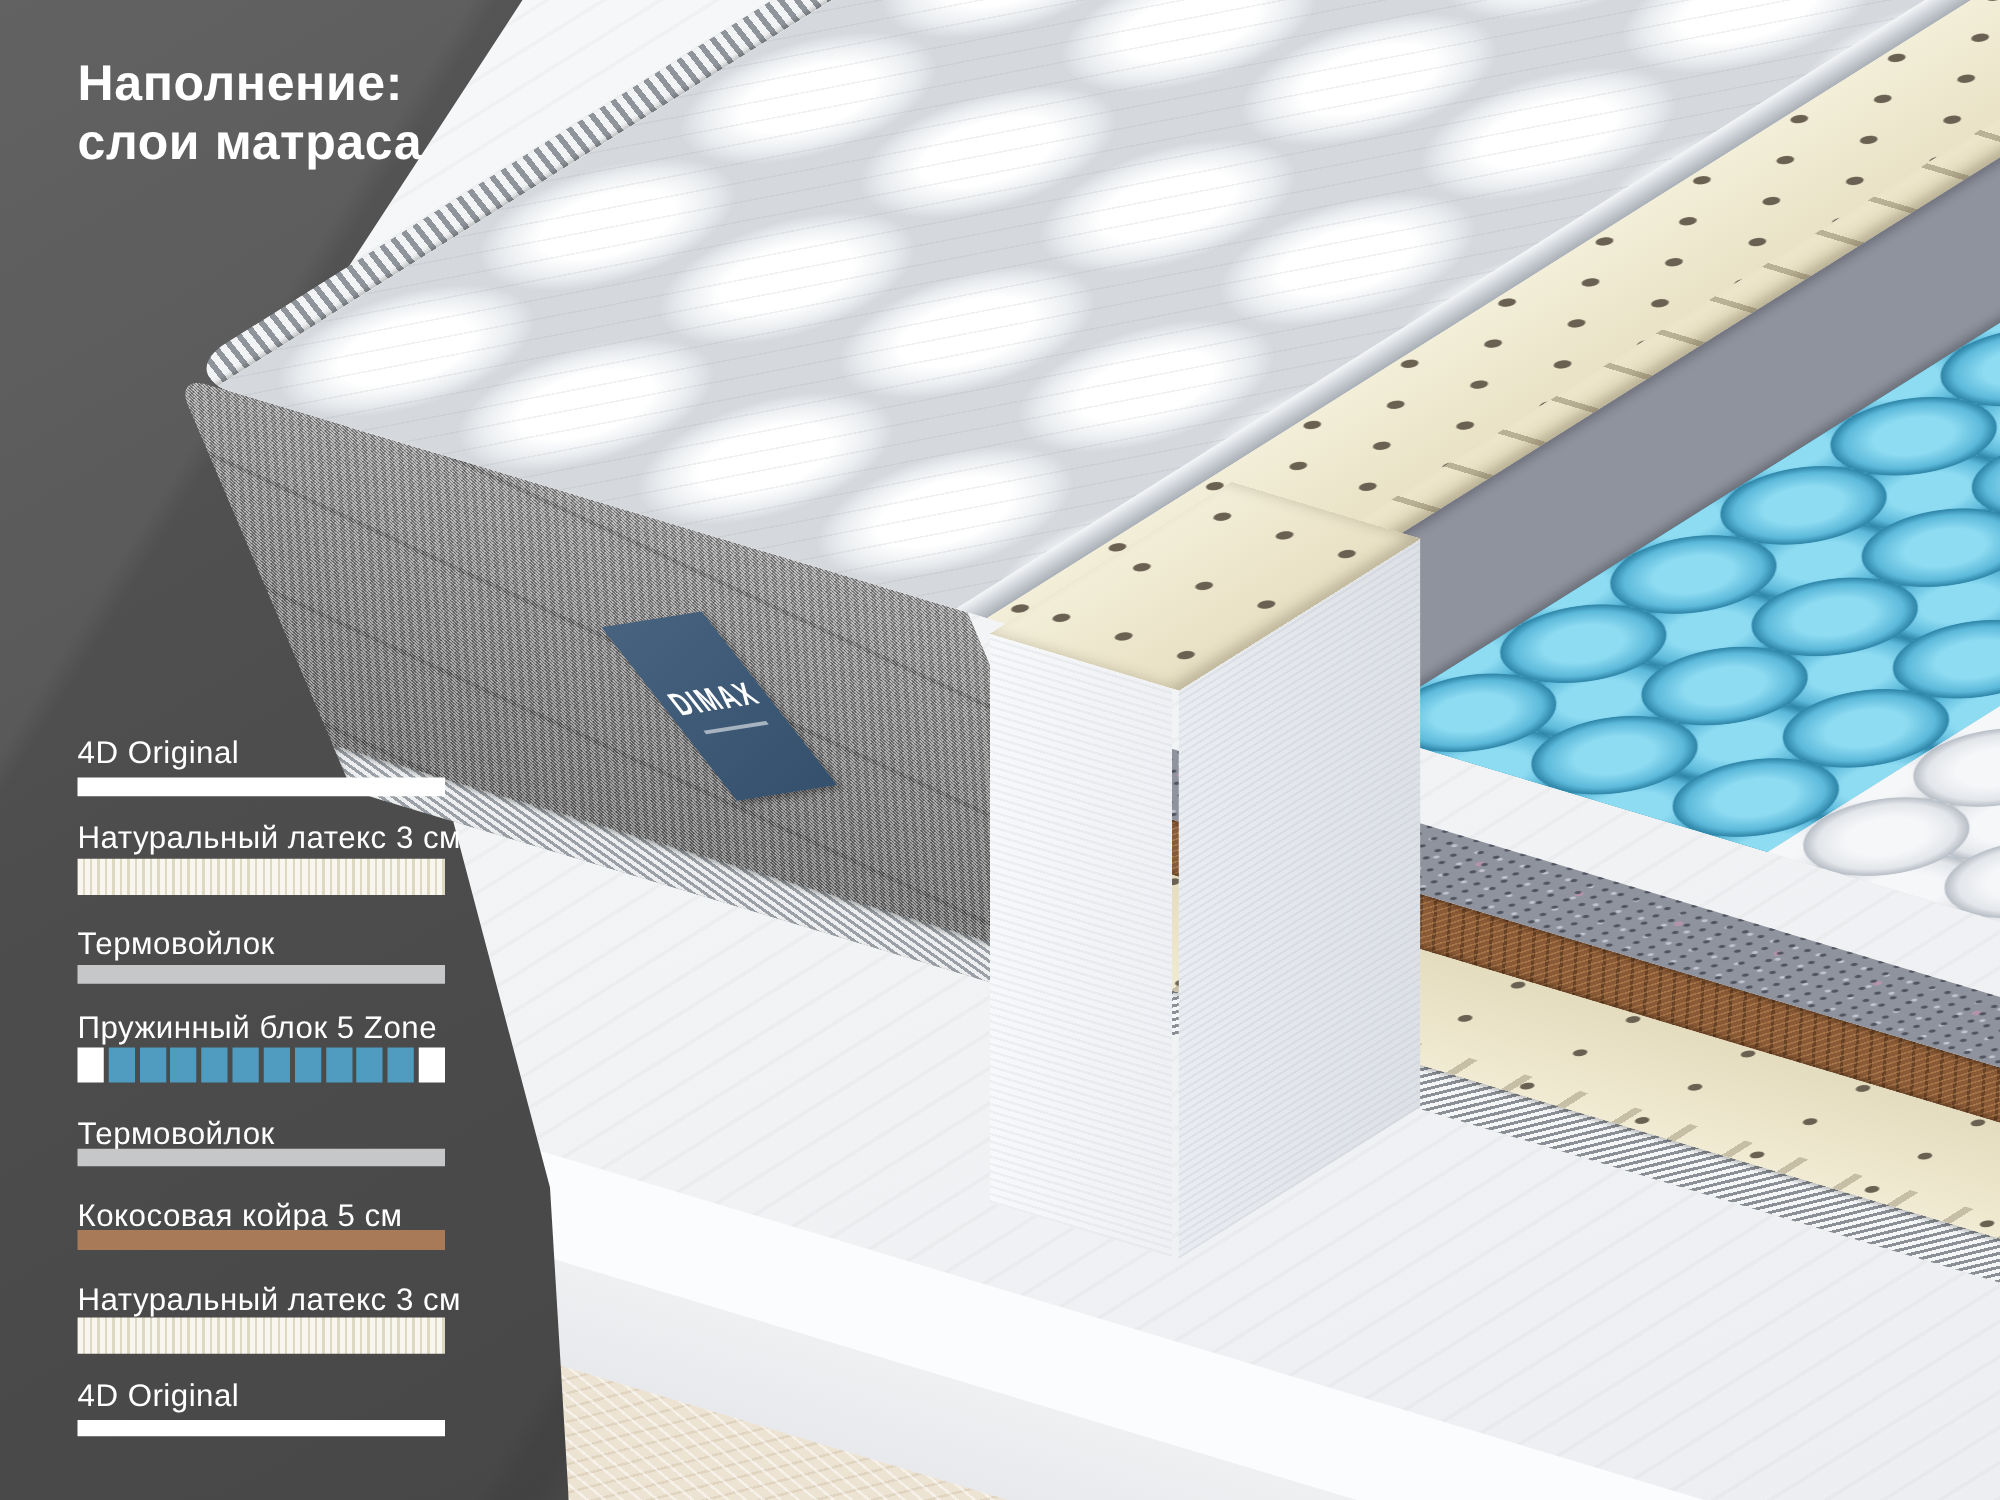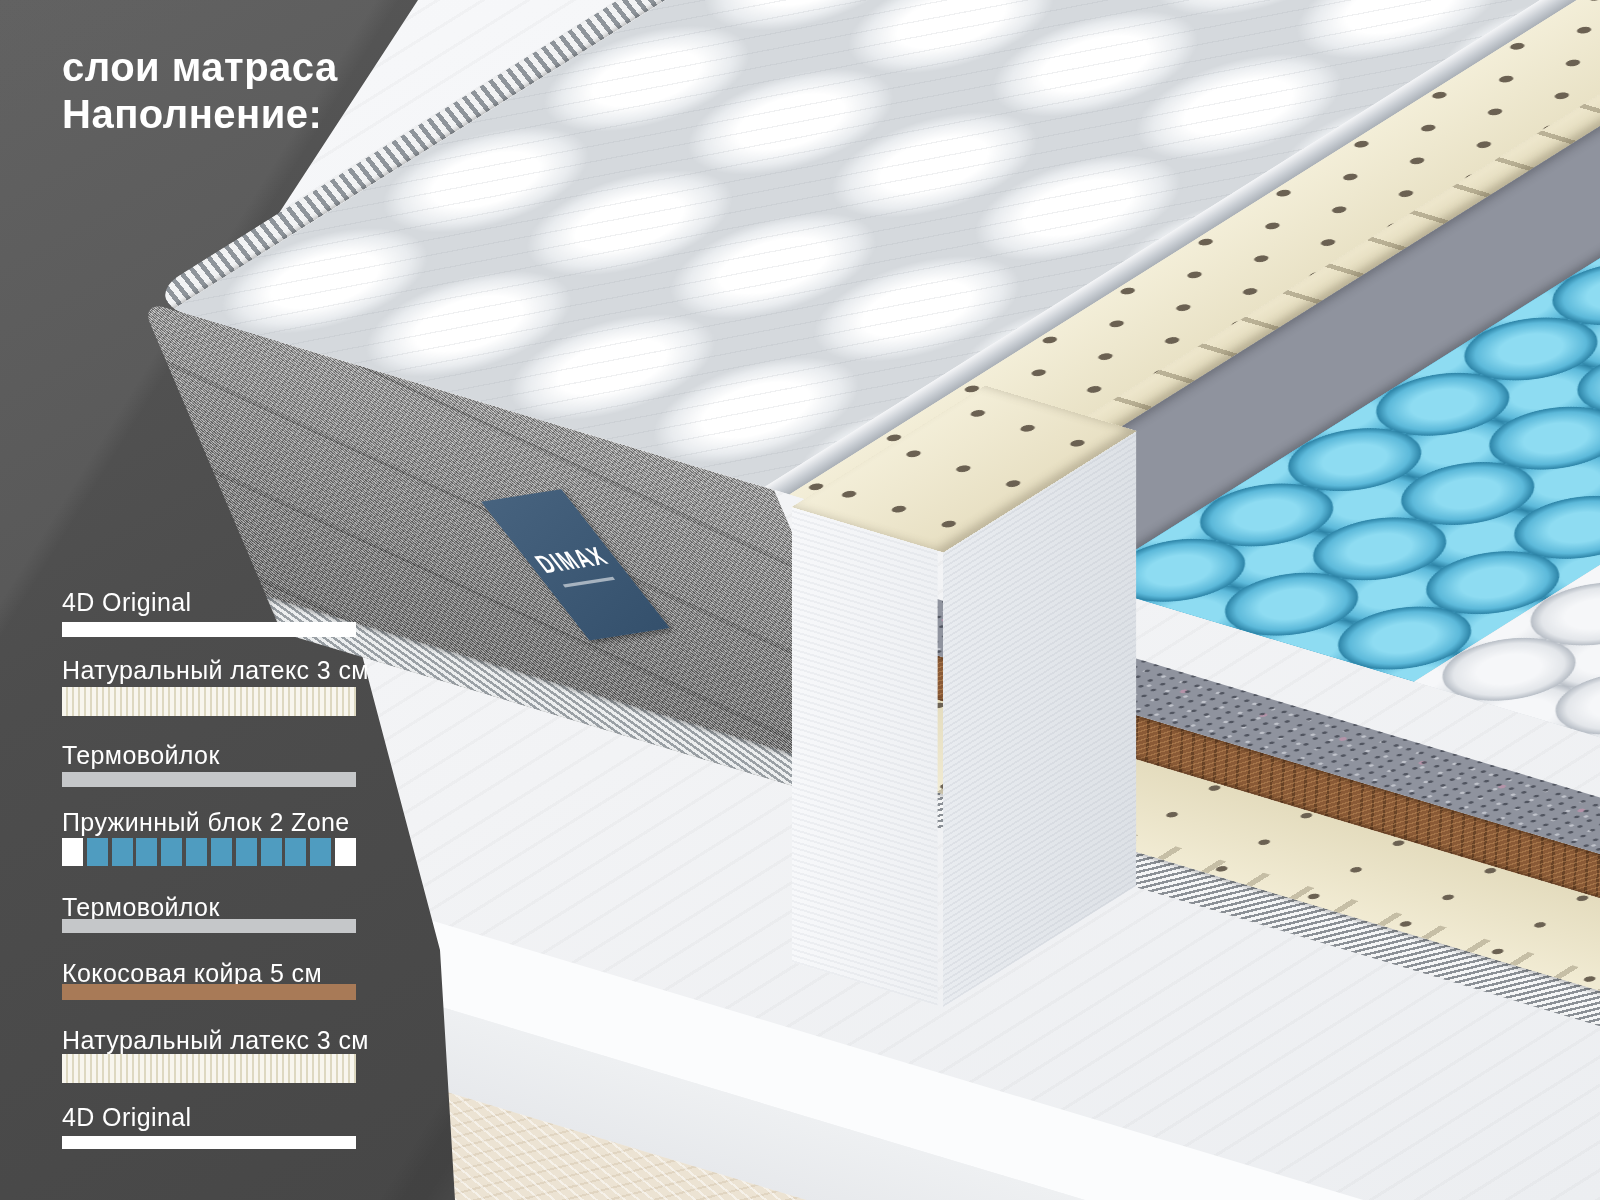--- a/index.html
+++ b/index.html
@@ -222,32 +222,32 @@
         <div class="tagline-bar"></div>
       </div>
     </div>
 
     <div id="foam-top" class="mx"></div>
     <div id="foam-front" class="mx"></div>
     <div id="foam-right" class="mx"></div>
   </div>
 
   <div id="title">
+    <div>Наполнение:</div>
     <div>слои матраса</div>
-    <div>Наполнение:</div>
   </div>
 
   <div id="layer-rows">
       <div class="lbl" style="left: 62px; top: 588px;">4D Original</div>
       <div class="sw sw-fabric_white" style="left: 62px; top: 622px; height: 15px;"></div>
       <div class="lbl" style="left: 62px; top: 656px;">Натуральный латекс 3 см</div>
       <div class="sw sw-latex_cream" style="left: 62px; top: 687px; height: 29px;"></div>
       <div class="lbl" style="left: 62px; top: 741px;">Термовойлок</div>
       <div class="sw sw-felt_gray" style="left: 62px; top: 772px; height: 15px;"></div>
-      <div class="lbl" style="left: 62px; top: 808px;">Пружинный блок 2 Zone</div>
+      <div class="lbl" style="left: 62px; top: 808px;">Пружинный блок 5 Zone</div>
       <div class="sw sw-springs_blue" style="left: 62px; top: 838px; height: 28px;">
         <span style="background: rgb(255, 255, 255);"></span>
         <span style="background: rgb(79, 156, 192);"></span>
         <span style="background: rgb(79, 156, 192);"></span>
         <span style="background: rgb(79, 156, 192);"></span>
         <span style="background: rgb(79, 156, 192);"></span>
         <span style="background: rgb(79, 156, 192);"></span>
         <span style="background: rgb(79, 156, 192);"></span>
         <span style="background: rgb(79, 156, 192);"></span>
         <span style="background: rgb(79, 156, 192);"></span>

